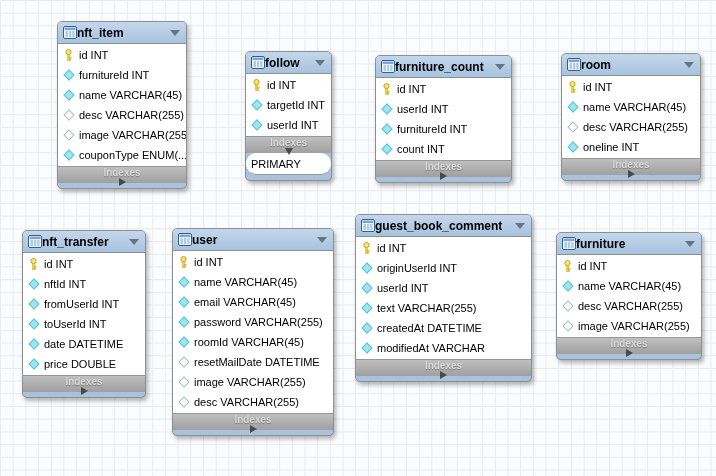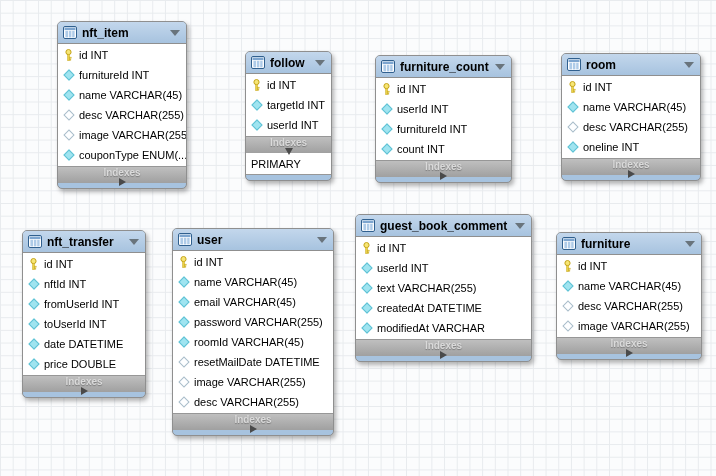--- a/index.html
+++ b/index.html
@@ -17,21 +17,21 @@
   .panel{
     position:absolute;
     border:1px solid #8f8f8f;
     border-radius:5px;
     background:#a7c3df;
     box-shadow:2px 3px 4px rgba(40,40,40,.35);
     padding-bottom:5px;
     overflow:hidden;
   }
   .hdr{
-    display:flex;align-items:center;gap:5px;
+    display:flex;align-items:center;
     height:21px;padding:0 5px;
     background:linear-gradient(#c3d7ec,#a7c3df);
   }
   .hdr .ttl{
     flex:1;
     font-size:12px;font-weight:bold;color:#000;
     white-space:nowrap;overflow:hidden;
   }
   .caret{
     width:0;height:0;flex:none;
@@ -63,21 +63,21 @@
     text-shadow:0 1px 1px rgba(90,90,90,.6);
     flex-direction:column;
   }
   .ixbar .lbl{flex:1;}
   .arr-r{width:0;height:0;flex:none;
     border-top:4px solid transparent;border-bottom:4px solid transparent;
     border-left:7px solid #4a4a4a;}
   .arr-d{width:0;height:0;flex:none;
     border-left:4px solid transparent;border-right:4px solid transparent;
     border-top:7px solid #4a4a4a;}
-  .ixitems{background:#ffffff;border-bottom:1px solid #979797;padding:1px 0;}
+  .ixitems{background:#ffffff;border-bottom:1px solid #979797;padding:1px 0;border-radius:10px;}
   .ixitem{display:flex;align-items:center;height:19px;padding:0 5px;font-size:11px;color:#000;}
 </style>
 </head>
 <body>
 
 <div class="canvas">
     <div class="panel" style="left: 57px; top: 21px; width: 128px;">
       <div class="hdr">
         <span class="icn" style="width: 14px;">
           <svg width="14" height="13" viewBox="0 0 14 13">
@@ -445,20 +445,26 @@
               <rect x="6.5" y="8.1" width="1.7" height="1.2" fill="#ecd243" stroke="#c3a31c" stroke-width="0.4"></rect>
               <rect x="6.5" y="10.1" width="1.4" height="1.1" fill="#ecd243" stroke="#c3a31c" stroke-width="0.4"></rect>
             </svg>
           </span>
           <span>id INT</span>
         </div>
         <div class="col">
           <span class="icn">
             <span class="dia f"></span>
           </span>
+          <span>originUserId INT</span>
+        </div>
+        <div class="col">
+          <span class="icn">
+            <span class="dia f"></span>
+          </span>
           <span>userId INT</span>
         </div>
         <div class="col">
           <span class="icn">
             <span class="dia f"></span>
           </span>
           <span>text VARCHAR(255)</span>
         </div>
         <div class="col">
           <span class="icn">

